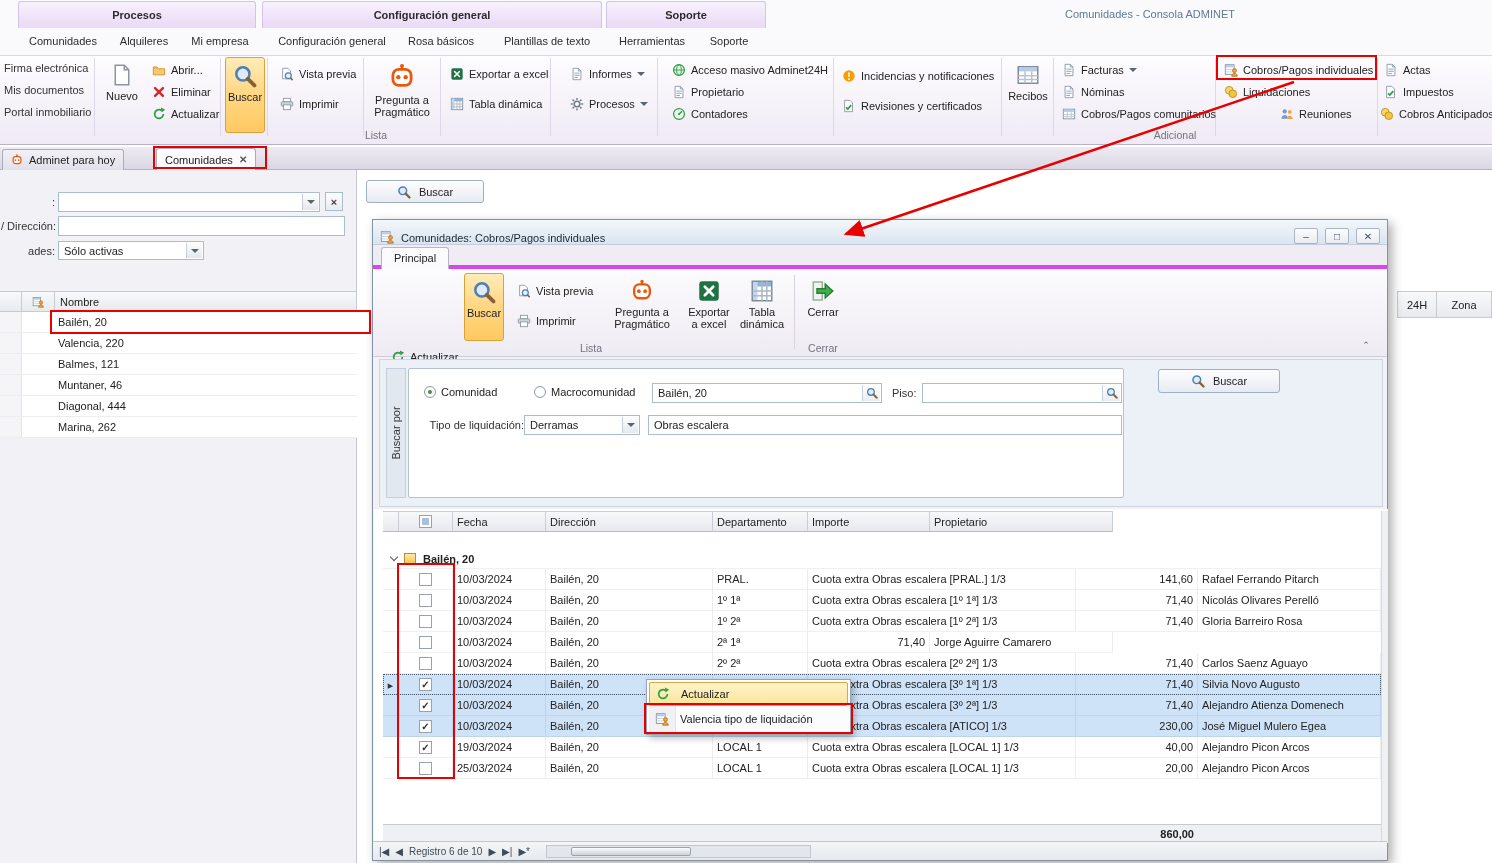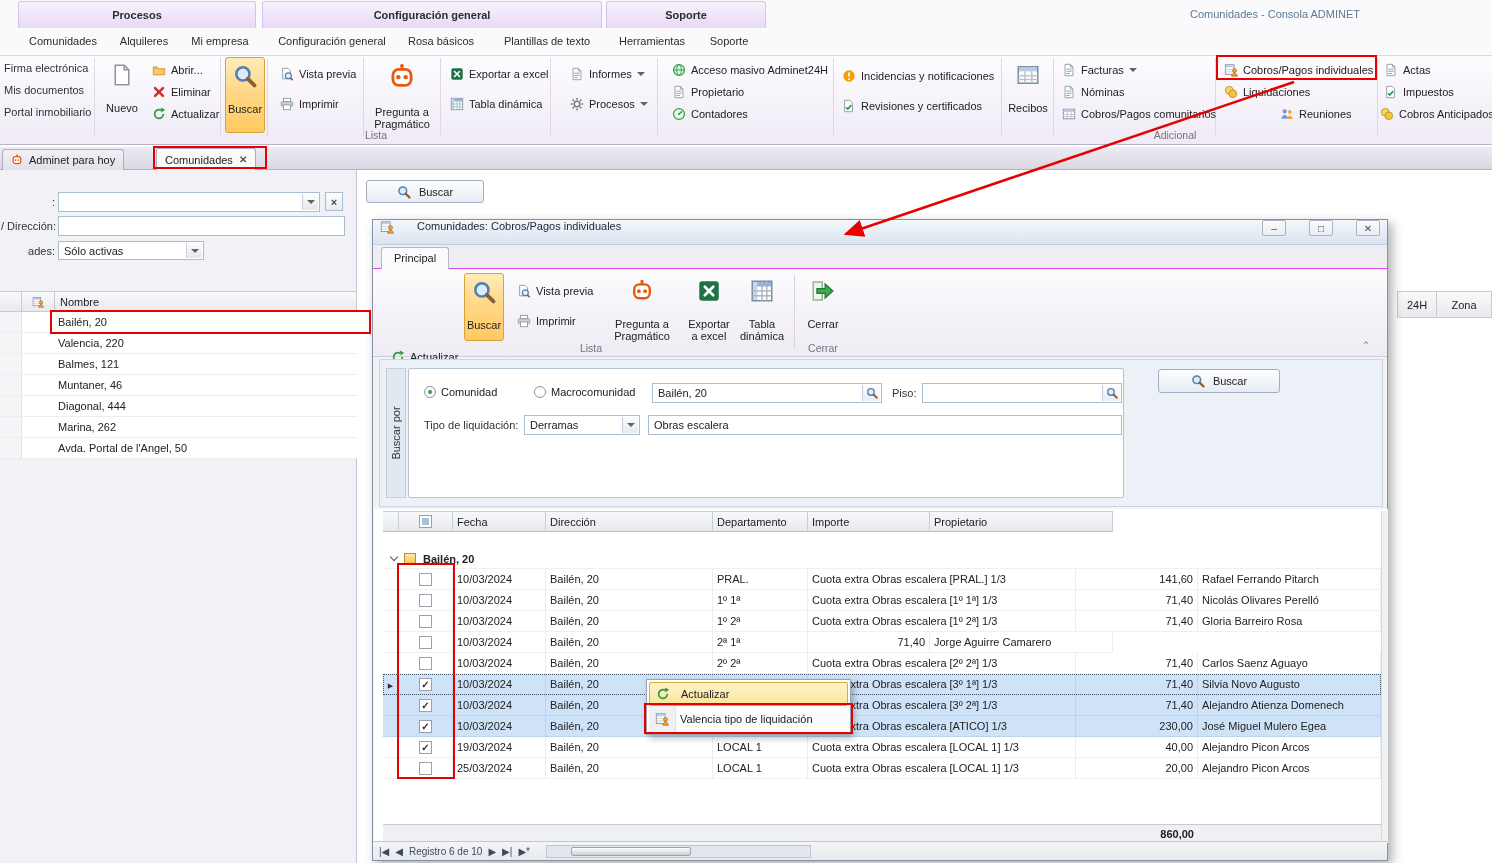--- a/index.html
+++ b/index.html
@@ -4,26 +4,26 @@
 <style>
 *{box-sizing:border-box;margin:0;padding:0}
 body{font-family:"Liberation Sans",sans-serif;font-size:11px;color:#222;background:#fff}
 .stage{position:relative;width:1492px;height:863px;overflow:hidden;background:#fff}
 svg.ic{display:inline-block;flex:none}
 .ic12{width:12px;height:12px}.ic14{width:14px;height:14px}.ic24{width:24px;height:24px}.ic28{width:28px;height:28px}
 
 
 .ribtop{position:absolute;left:0;top:0;width:1492px;height:55px;background:#faf9fc}
 .capbox{position:absolute;top:1px;height:27px;border:1px solid #d4c3e8;border-bottom:none;border-radius:3px 3px 0 0;background:linear-gradient(#f8f1fd,#e9d9f6);display:flex;align-items:center;justify-content:center;font-weight:bold;color:#2c2c2c}
-.apptitle{position:absolute;top:8px;color:#5d7b95;text-align:right}
+.apptitle{position:absolute;top:8px;color:#5d7b95;text-align:center}
 .ribtab{position:absolute;top:30px;height:23px;line-height:23px;text-align:center;color:#2c2c2c;cursor:default}
 .ribbody{position:absolute;left:0;top:55px;width:1492px;height:90px;background:linear-gradient(#fdfcfe,#efeaf5);border-top:1px solid #ddd5e8;border-bottom:1px solid #b9b1c8}
 .vsep{position:absolute;top:58px;height:78px;width:1px;background:#ded7e8}
 .sbtn{position:absolute;display:flex;align-items:center;gap:5px;height:20px;padding:0 4px;white-space:nowrap;border-radius:2px;cursor:default}
-.bbtn{position:absolute;display:flex;flex-direction:column;align-items:center;gap:15px;padding-top:6px;text-align:center;line-height:12px;border-radius:3px;cursor:default}
+.bbtn{position:absolute;display:flex;flex-direction:column;align-items:center;gap:3px;padding-top:6px;text-align:center;line-height:12px;border-radius:3px;cursor:default}
 .hl{background:linear-gradient(#ffecb8,#ffd887 45%,#ffc960);border:1px solid #d8a13c}
 .grplabel{position:absolute;text-align:center;color:#76717f;font-size:10.5px}
 .sideitem{position:absolute;left:4px;color:#333;white-space:nowrap}
 .caret{width:0;height:0;border-left:4px solid transparent;border-right:4px solid transparent;border-top:4px solid #5a6570;display:inline-block}
 
 
 .doctabs{position:absolute;left:0;top:147px;width:1492px;height:23px;background:linear-gradient(#edebf2,#dad7e3);border-bottom:1px solid #b6b2c2}
 .dtab{position:absolute;display:flex;align-items:center;gap:6px;padding:0 8px;border:1px solid #aeabbe;border-bottom:none;border-radius:3px 3px 0 0;background:linear-gradient(#f2f1f6,#e2e0e9);white-space:nowrap}
 .dtab.active{background:#fbfbfd}
 .tabx{color:#555;font-size:10px;font-weight:bold}
@@ -40,23 +40,23 @@
 .srow{position:absolute;left:0;width:357px;height:21px;background:#fff;display:flex;border-bottom:1px solid #ebedf0}
 .srow .gut{width:22px;background:#f5f5f7;border-right:1px solid #e3e5e9}
 .srow .nm{padding-left:36px;line-height:20px;white-space:nowrap;overflow:hidden}
 .btnlike{position:absolute;display:flex;align-items:center;justify-content:center;gap:8px;border:1px solid #9fb0c4;border-radius:3px;background:linear-gradient(#fdfdfe,#e7ebf1)}
 
 
 .bgcell{position:absolute;height:27px;background:linear-gradient(#f8f9fa,#e8eaee);border:1px solid #c6cad1;display:flex;align-items:center;justify-content:center}
 
 
 .dialog{position:absolute;left:372px;top:219px;width:1016px;height:642px;background:#f2f1f5;border:1px solid #8392a4;box-shadow:4px 4px 10px rgba(0,0,0,.32);z-index:5}
-.dtitle{position:absolute;left:0;top:0;width:100%;height:25px;background:linear-gradient(#f3f7fb,#dae4f0);border-bottom:1px solid #c2cedd;display:flex;align-items:flex-start;gap:23px;padding:0 7px;color:#1c2733}
+.dtitle{position:absolute;left:0;top:0;width:100%;height:25px;background:linear-gradient(#f3f7fb,#dae4f0);border-bottom:1px solid #c2cedd;display:flex;align-items:flex-end;gap:7px;padding:0 7px;color:#1c2733}
 .winbtn{width:24px;height:16px;border:1px solid #aab4c2;background:linear-gradient(#fbfcfd,#e8ecf1);display:flex;align-items:center;justify-content:center;font-size:10px;color:#40506a;border-radius:2px}
-.dtabs{position:absolute;left:0;top:25px;width:100%;height:24px;background:#efedf3;border-bottom:1px solid #d946ef}
+.dtabs{position:absolute;left:0;top:25px;width:100%;height:24px;background:#efedf3;border-bottom:4px solid #d946ef}
 .dtab2{position:absolute;left:8px;top:2px;height:22px;padding:0 12px;line-height:21px;background:#fbfbfd;border:1px solid #b9b4c6;border-bottom:none;border-radius:3px 3px 0 0}
 .dtoolbar{position:absolute;left:0;top:49px;width:100%;height:88px;background:linear-gradient(#fcfbfd,#eeebf3);border-bottom:1px solid #d0cbd9}
 .dfilter{position:absolute;left:6px;top:139px;width:1004px;height:148px;background:#ecf1f7;border:1px solid #ccd5e0}
 .vstrip{position:absolute;display:flex;align-items:center;justify-content:center;background:#e1e8f0;border:1px solid #c4cfdb}
 .vstrip span{transform:rotate(-90deg);white-space:nowrap;color:#333}
 .wbox{position:absolute;background:#fff;border:1px solid #b7c2cf;border-radius:2px}
 .radio{position:absolute;display:flex;align-items:center;gap:5px;white-space:nowrap}
 .rdot{width:12px;height:12px;border-radius:50%;border:1px solid #8a99a8;background:#fff;position:relative;flex:none}
 .rdot.on::after{content:"";position:absolute;left:3px;top:3px;width:4px;height:4px;border-radius:50%;background:#4c8a3f}
 
@@ -521,24 +521,20 @@
       <div class="nm">Muntaner, 46</div>
     </div>
   <div class="srow" style="top:396px">
       <div class="gut"></div>
       <div class="nm">Diagonal, 444</div>
     </div>
   <div class="srow" style="top:417px">
       <div class="gut"></div>
       <div class="nm">Marina, 262</div>
     </div>
-  <div class="srow" style="top:438px">
-      <div class="gut"></div>
-      <div class="nm">Avda. Portal de l'Angel, 50</div>
-    </div>
 
   <div class="btnlike" style="left:366px;top:180px;width:118px;height:23px">
     <svg class="ic ic14">
         <use href="#s-mag"></use>
       </svg>
     <span>Buscar</span>
   </div>
 
   <div class="bgcell" style="left:1397px;top:291px;width:40px">
       <span>24H</span>
@@ -638,21 +634,21 @@
       </div>
       <div class="flabel" style="left:512px;top:27px;width:30px;text-align:left">Piso:</div>
       <div class="fld" style="left:542px;top:23px;width:200px;height:20px">
         <span class="fldtext"></span>
         <span class="magbtn">
             <svg class="ic ic12">
               <use href="#s-mag"></use>
             </svg>
           </span>
       </div>
-      <div class="flabel" style="left:44px;top:59px;width:100px;text-align:left">Tipo de liquidación:</div>
+      <div class="flabel" style="left:44px;top:59px;width:100px;text-align:right">Tipo de liquidación:</div>
       <div class="fld" style="left:144px;top:55px;width:116px;height:20px">
         <span class="fldtext">Derramas</span>
         <span class="ddlbtn">
             <span class="caret"></span>
           </span>
       </div>
       <div class="fld" style="left:268px;top:55px;width:474px;height:20px">
         <span class="fldtext">Obras escalera</span>
       </div>
       <div class="btnlike" style="left:778px;top:9px;width:122px;height:24px">

